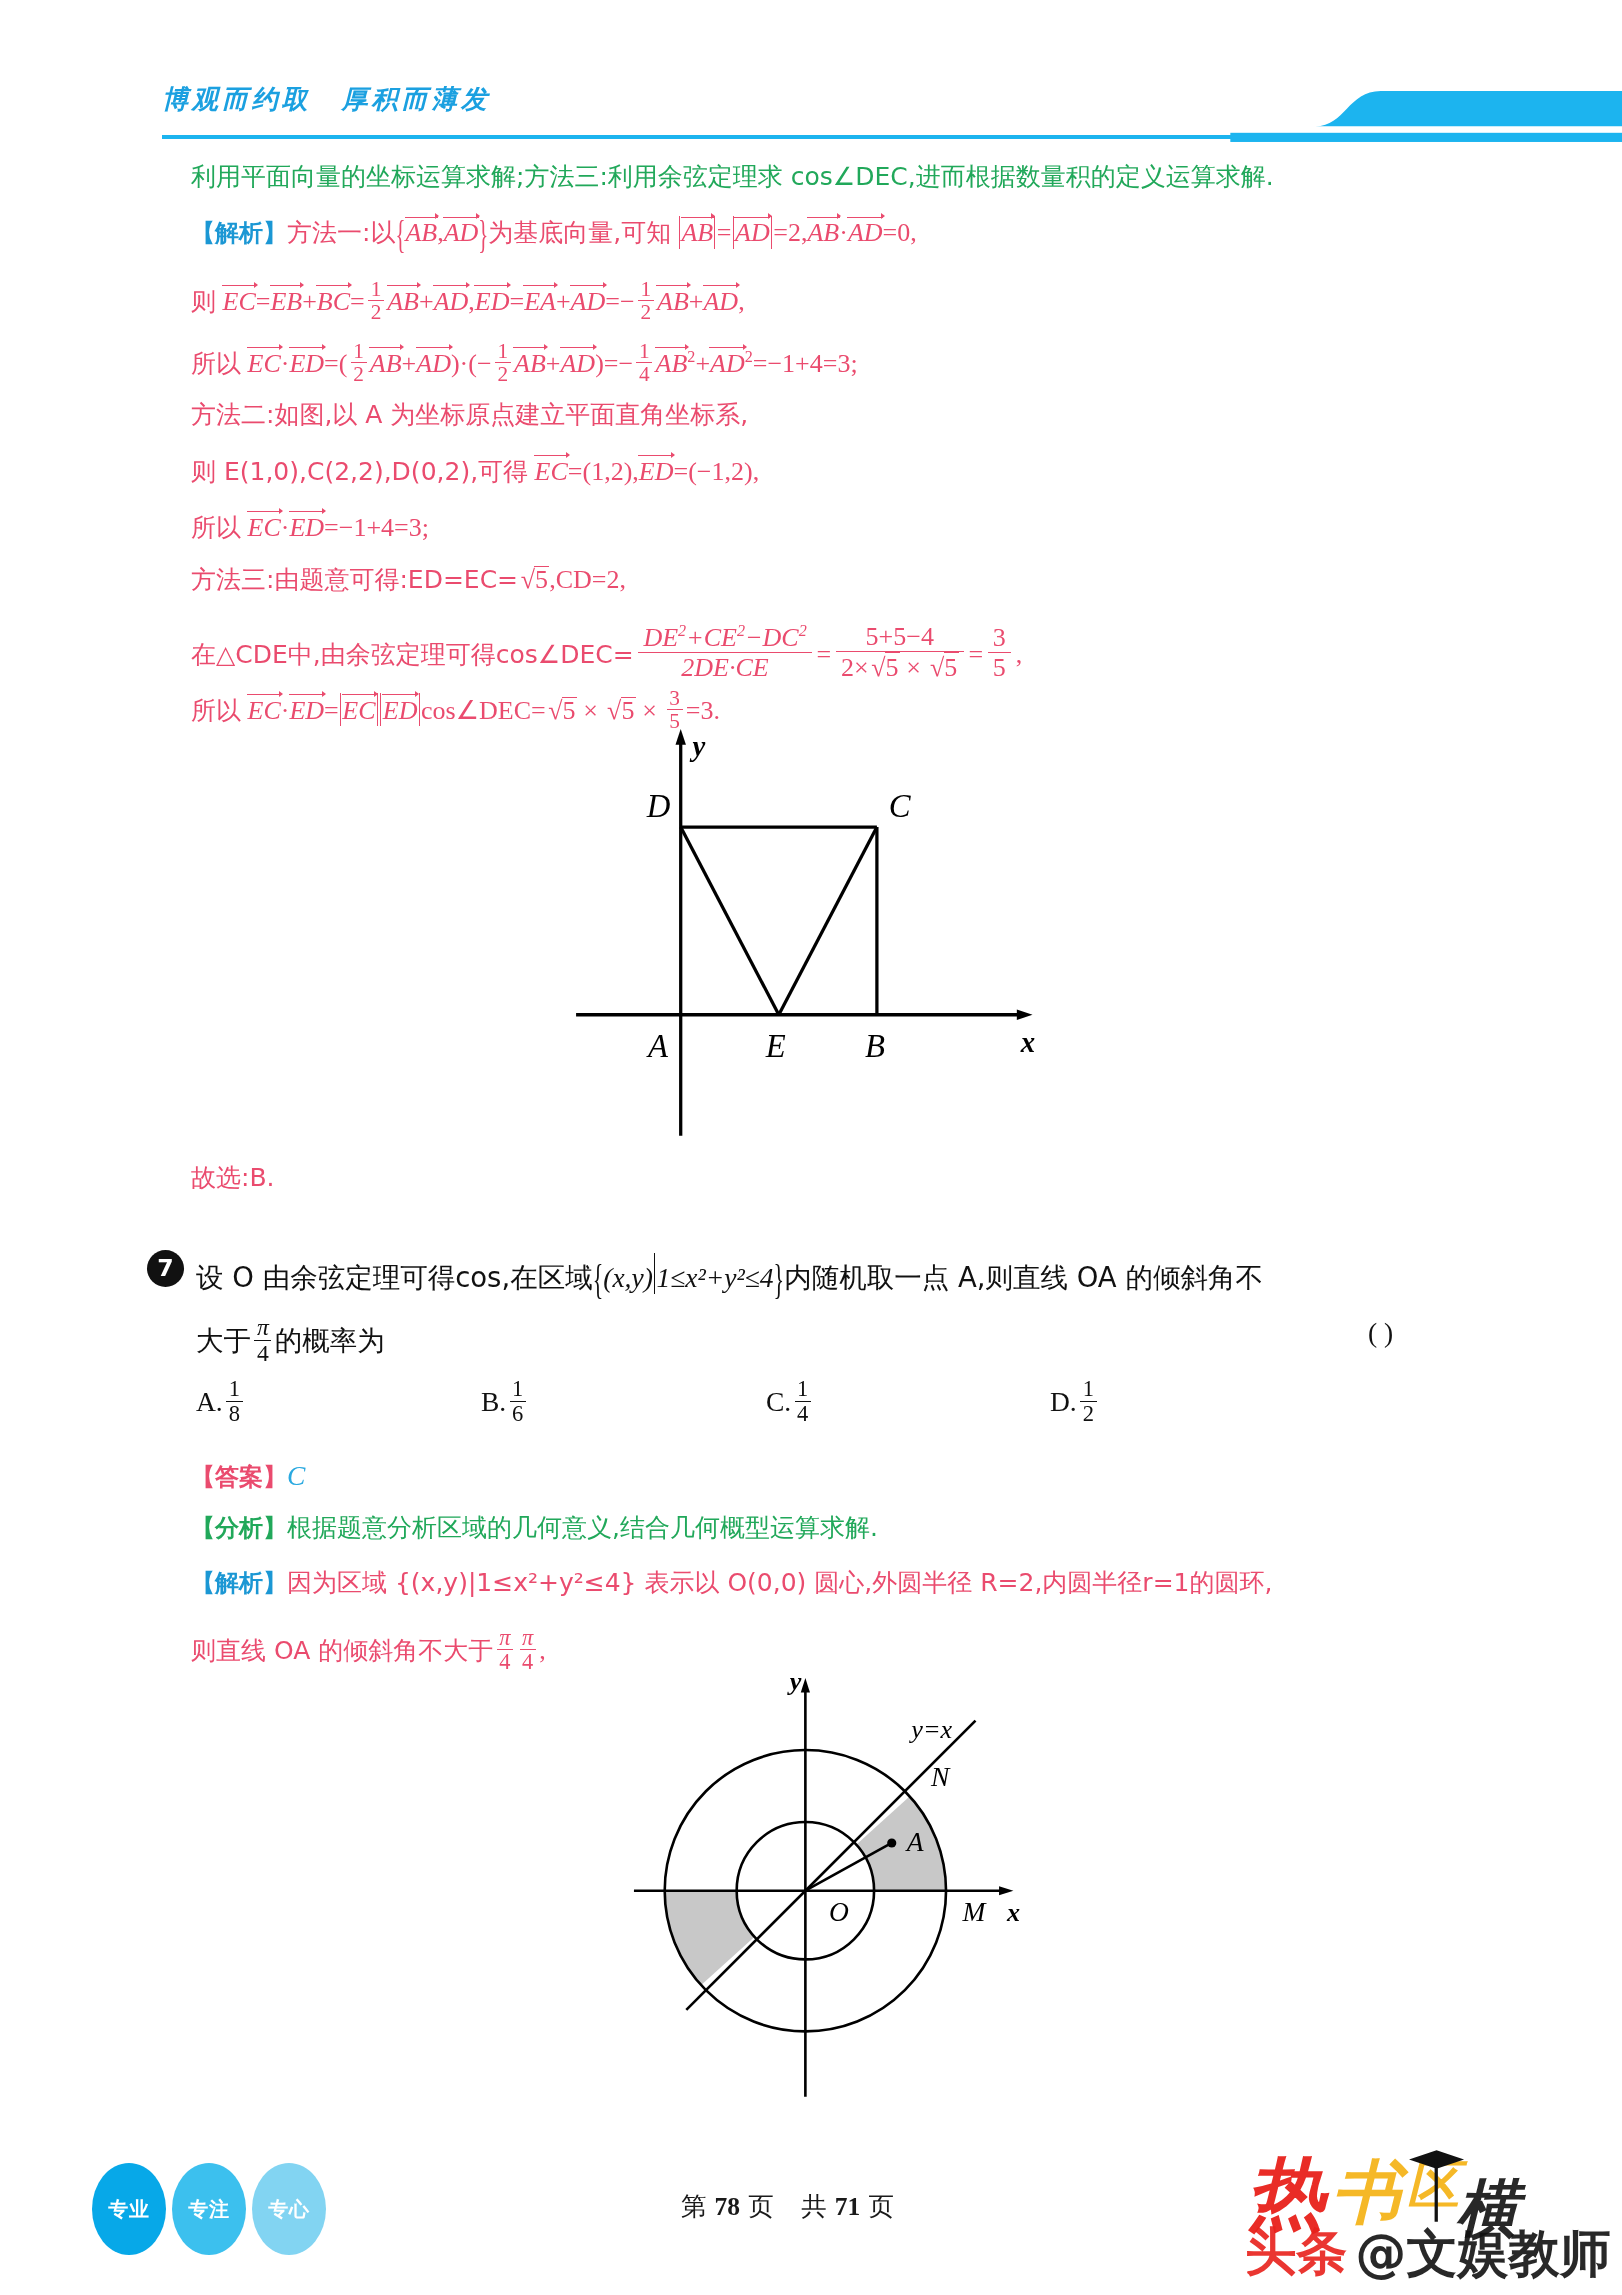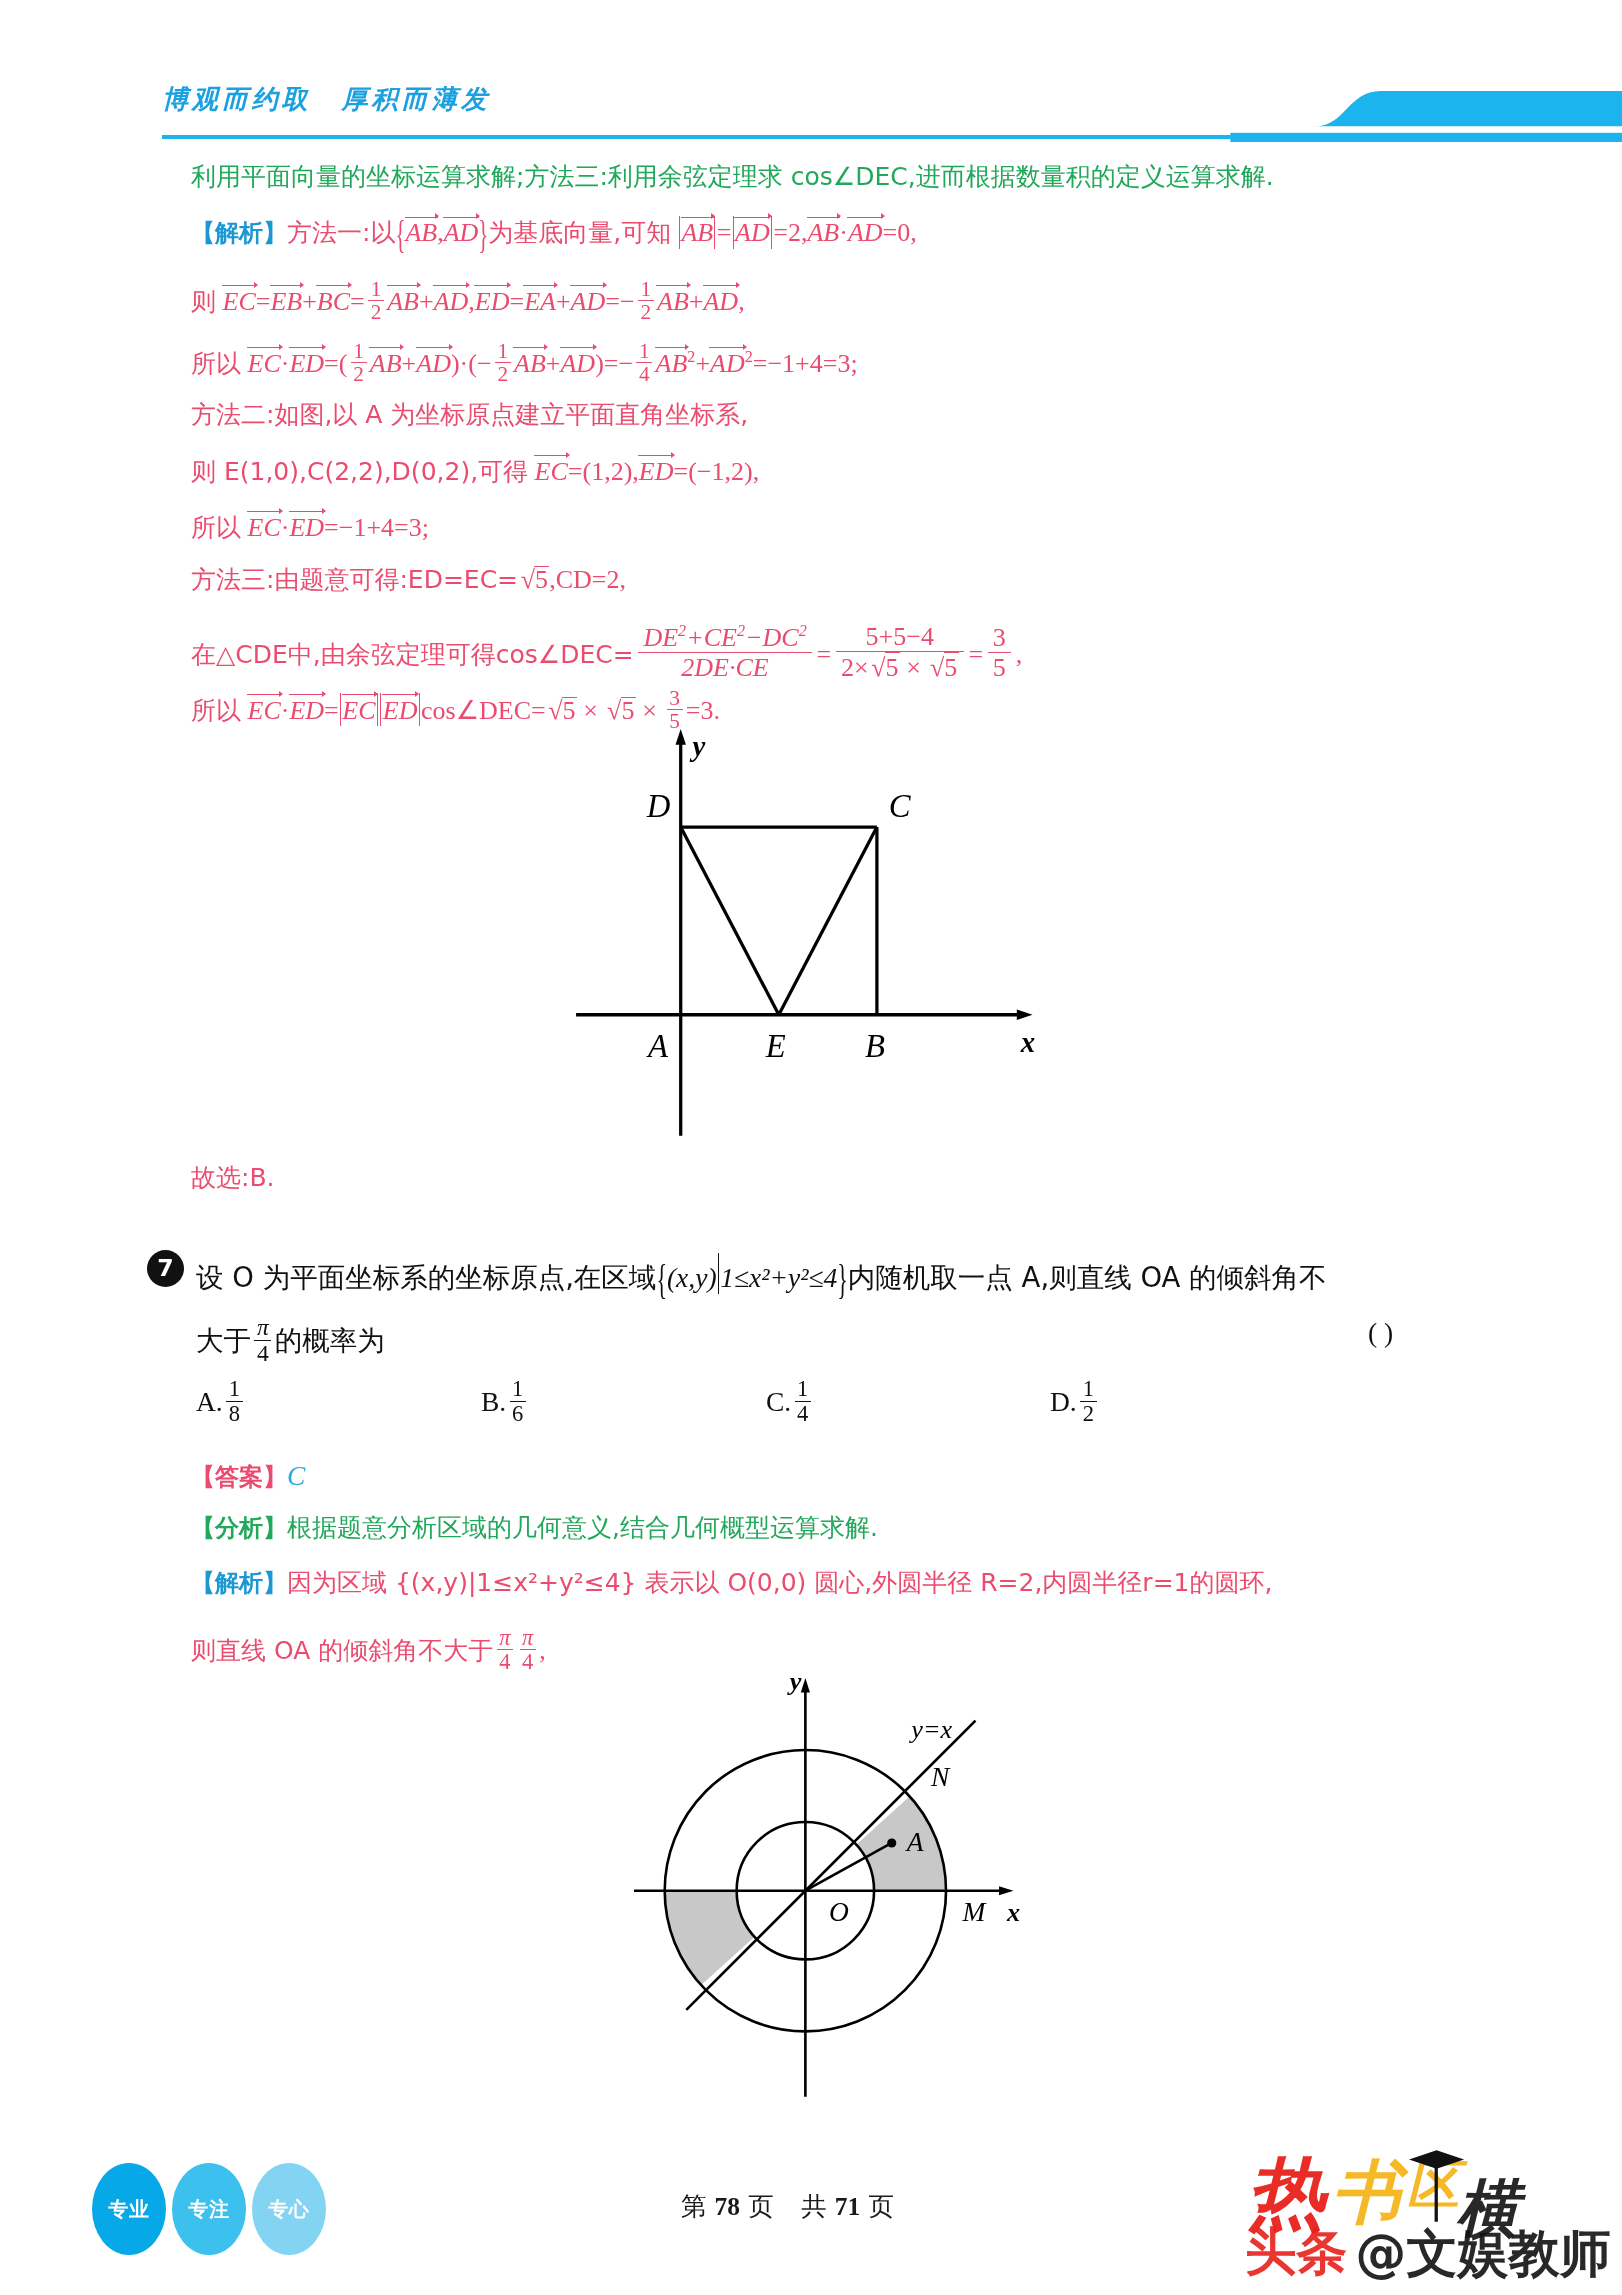--- a/index.html
+++ b/index.html
@@ -166,21 +166,21 @@
     <text x="462" y="520" font-family="Liberation Serif, serif" font-style="italic" font-size="50" fill="#000">B</text>
     <text x="198" y="60" font-family="Liberation Serif, serif" font-style="italic" font-weight="bold" font-size="44" fill="#000">y</text>
     <text x="700" y="512" font-family="Liberation Serif, serif" font-style="italic" font-weight="bold" font-size="44" fill="#000">x</text>
   </svg>
 
   <div class="ln pink cn" style="left:191px; top:1165px;">故选:B.</div>
 
   <div class="qnum" style="left:147px; top:1250px;">7</div>
 
   <div class="ln black" style="left:196px; top:1253px; font-size:27.5px;">
-    <span class="cn" style="font-size:27.5px;">设 O 为平面坐标系的坐标原点,在区域</span><span class="brace">{</span><span class="mi">(x,y)</span><span class="bar" style="height:1.5em;"></span><span class="mi">1≤x²+y²≤4</span><span class="brace">}</span><span class="cn" style="font-size:27.5px;">内随机取一点 A,则直线 OA 的倾斜角不</span>
+    <span class="cn" style="font-size:27.5px;">设 O 由余弦定理可得cos,在区域</span><span class="brace">{</span><span class="mi">(x,y)</span><span class="bar" style="height:1.5em;"></span><span class="mi">1≤x²+y²≤4</span><span class="brace">}</span><span class="cn" style="font-size:27.5px;">内随机取一点 A,则直线 OA 的倾斜角不</span>
   </div>
 
   <div class="ln black" style="left:196px; top:1315px; font-size:27.5px;">
     <span class="cn" style="font-size:27.5px;">大于</span><span class="frac" style="font-size:0.86em;"><span class="num mi">π</span><span class="den">4</span></span><span class="cn" style="font-size:27.5px;text-align:right;">的概率为</span>
   </div>
   <div class="ln black" style="left:1368px; top:1319px; font-size:27.5px;">(    )</div>
 
   <div class="ln black" style="left:196px; top:1377px; font-size:27.5px;">
     <span>A.</span><span class="frac"><span class="num">1</span><span class="den">8</span></span>
   </div>

